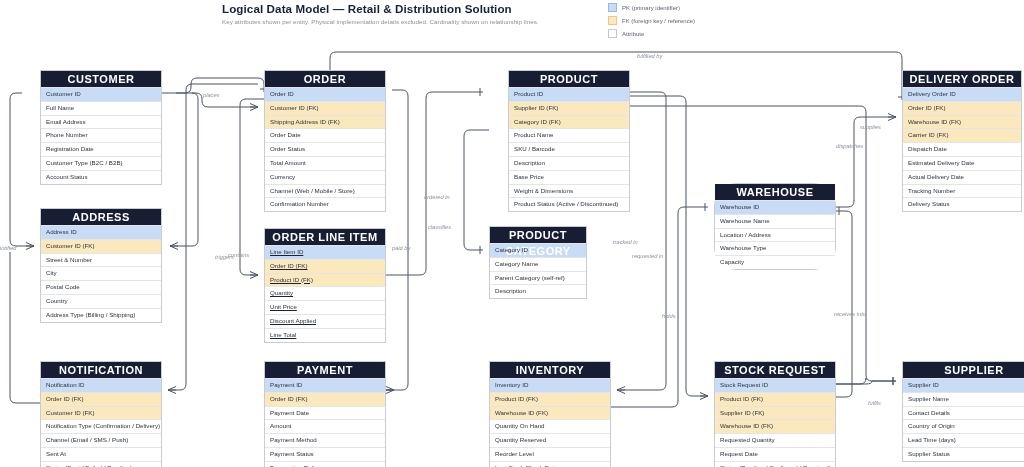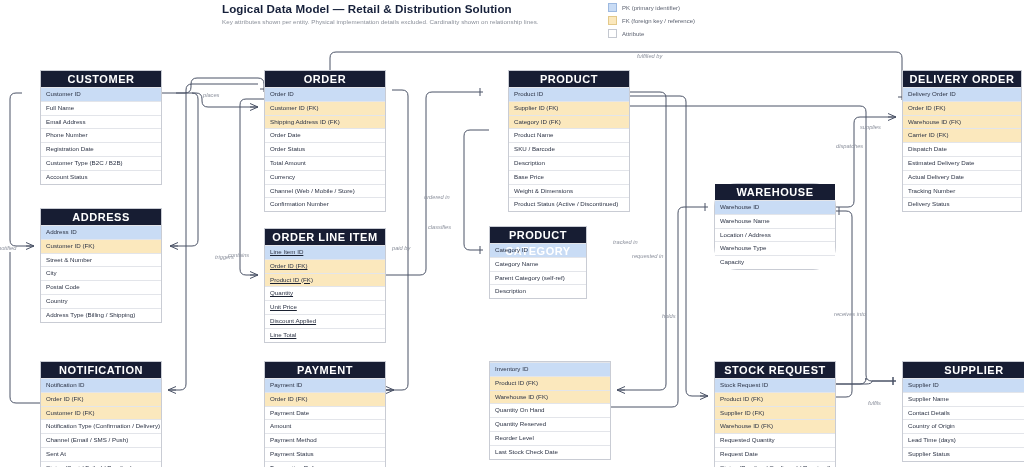--- a/index.html
+++ b/index.html
@@ -220,20 +220,21 @@
         <div class="attr">Product Status (Active / Discontinued)</div>
       </div>
       <div class="entity" style="left: 489px; top: 226px; width: 98px;">
         <div class="ehead">PRODUCT CATEGORY</div>
         <div class="attr pk">Category ID</div>
         <div class="attr">Category Name</div>
         <div class="attr">Parent Category (self-ref)</div>
         <div class="attr">Description</div>
       </div>
       <div class="entity" style="left: 489px; top: 361px; width: 122px;">
+        <div class="ehead">INVENTORY</div>
         <div class="attr pk">Inventory ID</div>
         <div class="attr fk">Product ID (FK)</div>
         <div class="attr fk">Warehouse ID (FK)</div>
         <div class="attr">Quantity On Hand</div>
         <div class="attr">Quantity Reserved</div>
         <div class="attr">Reorder Level</div>
         <div class="attr">Last Stock Check Date</div>
       </div>
       <div class="entity" style="left: 714px; top: 183px; width: 122px; border-radius: 23px;">
         <div class="ehead">WAREHOUSE</div>

